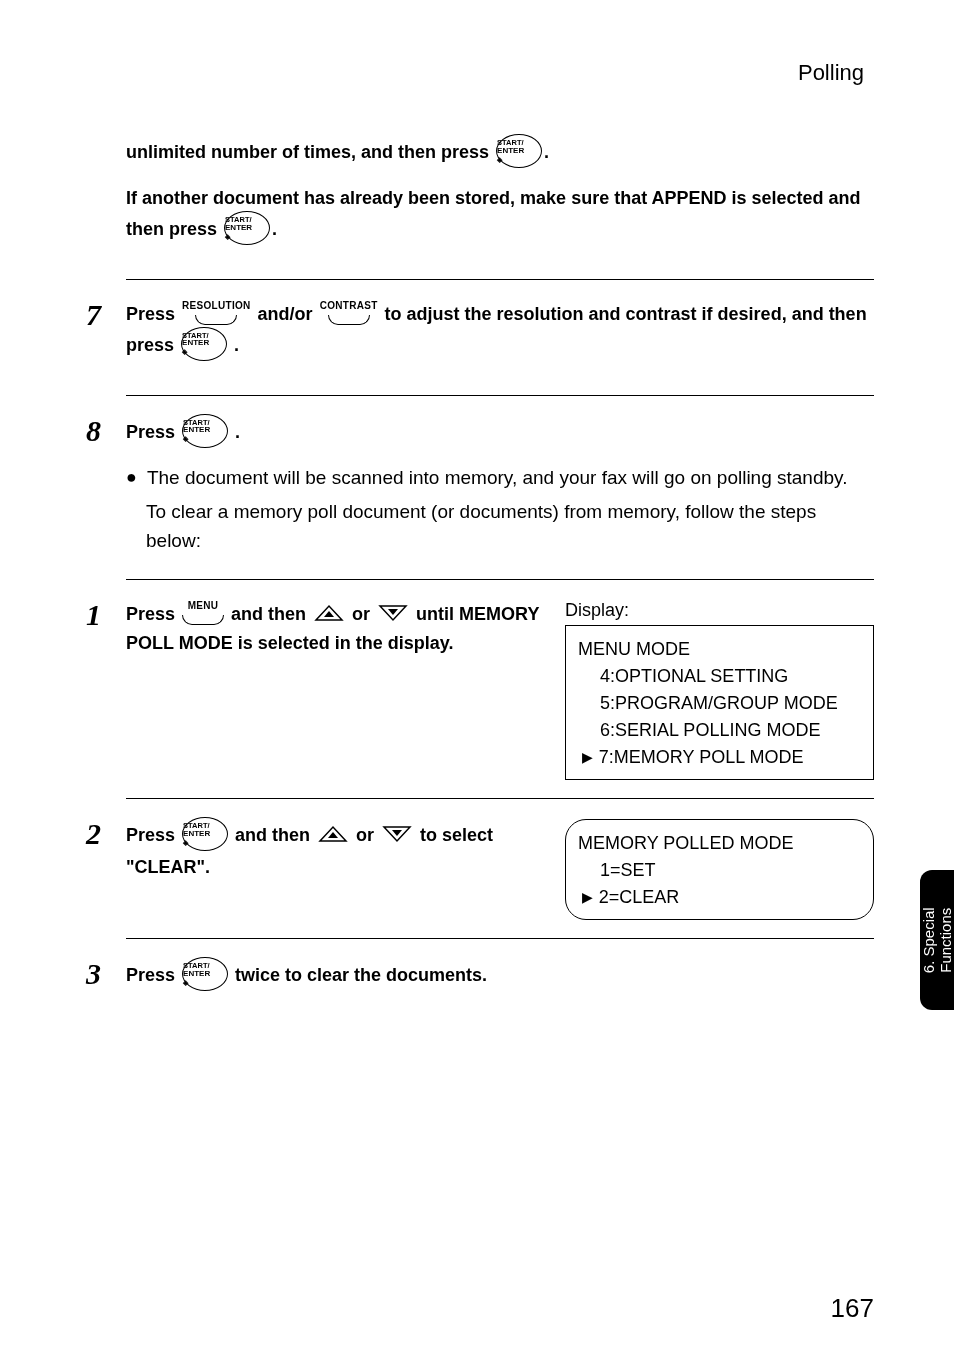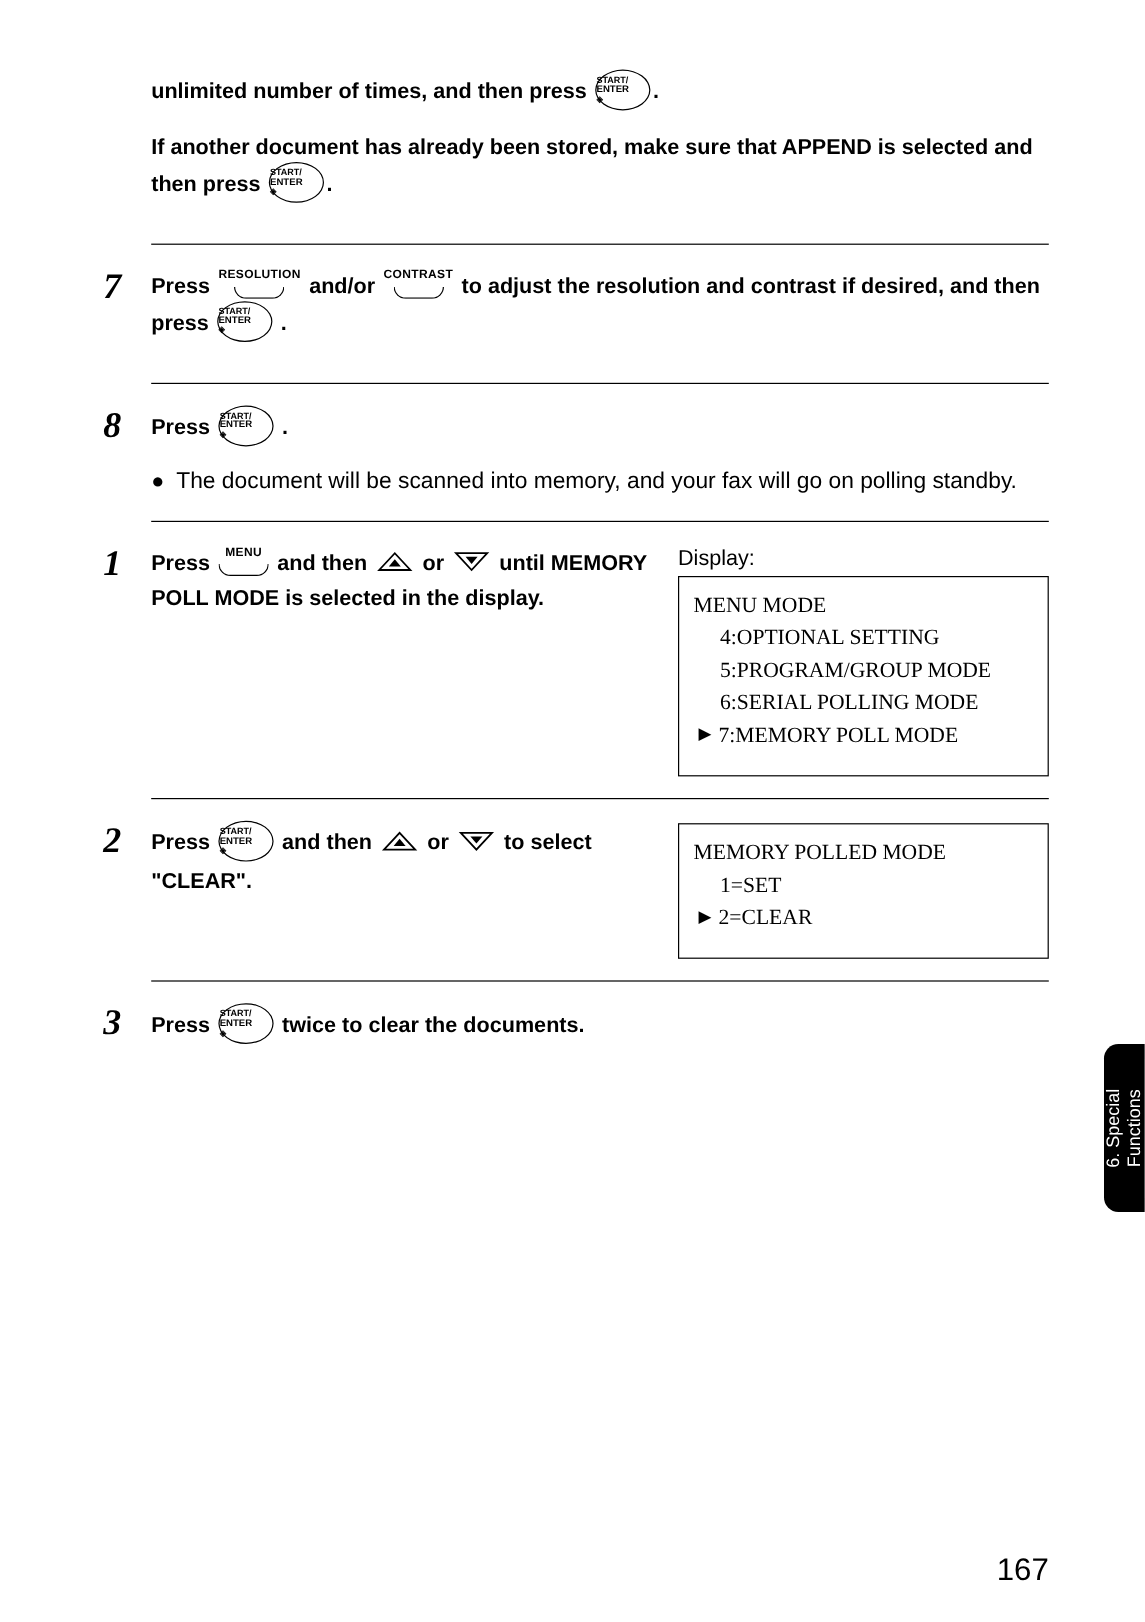--- a/index.html
+++ b/index.html
@@ -17,21 +17,21 @@
   hr.sep { border: none; border-top: 1.5px solid #000; margin: 18px 0 20px 40px; }
 
   .h2 { font-style: italic; font-weight: bold; font-size: 26px; margin: 30px 0 18px 0; font-family: Arial, sans-serif; }
   .intro { font-size: 19px; line-height: 1.5; margin-left: 60px; margin-bottom: 24px; }
 
   .step-row { display: flex; gap: 14px; align-items: flex-start; margin-bottom: 12px; }
   .step-left { flex: 1; display: flex; gap: 14px; }
   .step-right { width: 309px; }
 
   .display-label { font-size: 18px; margin-bottom: 4px; }
-  .lcd { border: 1.5px solid #000; padding: 10px 12px 20px 12px; font-size: 18px; line-height: 1.5; min-height: 120px; font-family: Liberation Serif, serif; }
+  .lcd { border: 1.5px solid #000; padding: 10px 12px 8px 12px; font-size: 18px; line-height: 1.5; min-height: 120px; font-family: Liberation Sans, sans-serif; }
   .lcd-line { white-space: nowrap; }
   .lcd-indent { padding-left: 22px; }
   .arrow-row { display: flex; align-items: center; gap: 6px; padding-left: 4px; }
   .ptr { font-size: 14px; }
 
   .btn-oval {
     display: inline-flex; flex-direction: column; align-items: flex-start; justify-content: center;
     border: 1.5px solid #000; border-radius: 50%; width: 46px; height: 34px;
     font-size: 7px; font-weight: bold; line-height: 1; vertical-align: middle;
     position: relative; top: -2px; margin: 0 2px;
@@ -61,20 +61,21 @@
     display: flex; align-items: center; justify-content: center;
   }
   .side-tab .rot { transform: rotate(-90deg); white-space: nowrap; font-size: 15px; line-height: 1.15; text-align: center; }
 
   .page-num { position: absolute; bottom: 28px; right: 80px; font-weight: normal; font-size: 26px; }
 </style>
 </head>
 <body>
 
 <div class="page">
+  <div class="header-right">Polling</div>
 
   <div class="content">
 
     <div class="step-block">
       <div class="step-num" style="visibility:hidden">6</div>
       <div class="step-body">
         <p class="bold">
           <span>unlimited number of times, and then press </span><span class="btn-oval">
               <span class="l1">START/</span>
               <span class="l2">ENTER</span>
@@ -124,20 +125,21 @@
               <span class="diam">◈</span>
             </span><span> .</span>
         </p>
         <div class="bullet-row">
           <div class="bullet-dot">●</div>
           <div>The document will be scanned into memory, and your fax will go on polling standby.</div>
         </div>
       </div>
     </div>
 
+    <div class="intro">To clear a memory poll document (or documents) from memory, follow the steps below:</div>
 
     <hr class="sep" style="margin-left:40px;">
 
     <div class="step-row">
       <div class="step-left">
         <div class="step-num">1</div>
         <div class="step-body bold">
           <span>Press </span><span class="btn-label-stack">
               <span class="lbl">MENU</span>
               <span class="pill"></span>
@@ -186,21 +188,21 @@
               </svg>
             </span><span> or </span><span class="tri">
               <svg viewBox="0 0 32 20">
                 <polygon points="3,3 29,3 16,17" fill="none" stroke="#000" stroke-width="1.5"></polygon>
                 <polygon points="11,6 21,6 16,12" fill="#000"></polygon>
               </svg>
             </span><span> to select "CLEAR".</span>
         </div>
       </div>
       <div class="step-right">
-        <div class="lcd" style="min-height:100px;">
+        <div class="lcd" style="min-height:100px;border-radius:21px;">
           <div class="lcd-line">MEMORY POLLED MODE</div>
           <div class="lcd-line lcd-indent">1=SET</div>
           <div class="lcd-line arrow-row">
               <span class="ptr">▶</span>
               <span>2=CLEAR</span>
             </div>
         </div>
       </div>
     </div>
 

